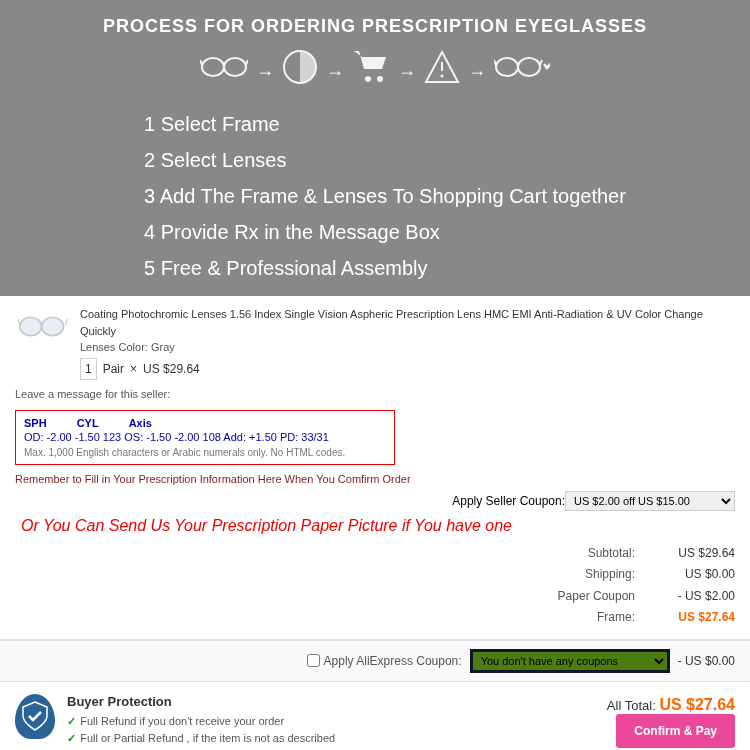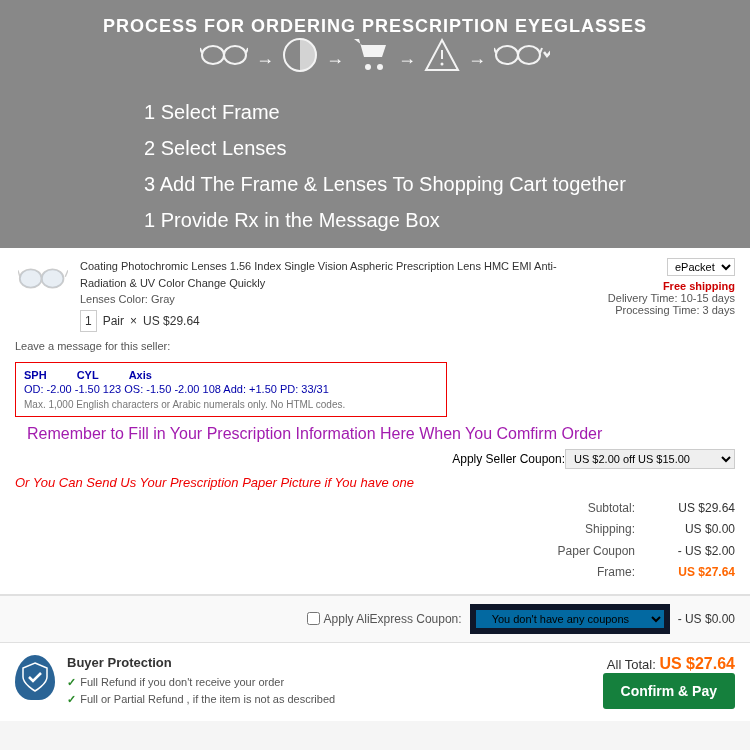--- a/index.html
+++ b/index.html
@@ -9,21 +9,21 @@
     .top-banner {
       background: #888;
       color: white;
       text-align: center;
       padding: 16px 10px 10px;
     }
     .top-banner h2 {
       font-size: 18px;
       font-weight: bold;
       letter-spacing: 1px;
-      margin-bottom: 0;
+      margin-bottom: 12px;
     }
     .steps-icons {
       display: flex;
       align-items: center;
       justify-content: center;
       gap: 8px;
       margin-bottom: 14px;
     }
     .step-icon {
       font-size: 28px;
@@ -116,63 +116,63 @@
       margin: 8px 0;
     }
     .message-label {
       font-size: 11px;
       color: #555;
       margin-bottom: 10px;
     }
     .prescription-box {
       border: 1px solid #e00;
       padding: 6px 8px;
-      width: 432px;
+      width: 380px;
       background: white;
     }
     .rx-header {
       display: flex;
       gap: 30px;
       font-size: 11px;
     }
     .rx-header span { color: #00a; font-weight: bold; }
     .rx-values {
       font-size: 11px;
       color: #00a;
       margin-top: 2px;
     }
     .rx-limit {
       font-size: 10px;
       color: #777;
       margin-top: 4px;
     }
 
     .reminder-text {
-      color: #a21caf;
-      font-size: 16px;
-      margin: 6px 12px 4px;
+      color: #7f1d1d;
+      font-size: 11px;
+      margin: 6px 0 4px;
     }
     .coupon-row {
       display: flex;
       align-items: center;
       justify-content: flex-end;
       margin: 6px 0;
       font-size: 12px;
     }
     .coupon-select {
       border: 1px solid #ccc;
       padding: 2px 4px;
       font-size: 11px;
       min-width: 170px;
     }
     .alt-text {
       color: #e00;
-      font-size: 13px;
+      font-size: 16px;
       font-style: italic;
-      margin: 4px 0 8px;
+      margin: 4px 6px 8px;
     }
 
     
     .totals-section {
       text-align: right;
       font-size: 12px;
       color: #555;
       line-height: 1.8;
       margin-top: 4px;
     }
@@ -197,25 +197,25 @@
       gap: 8px;
       font-size: 12px;
     }
     .bottom-coupon-bar .coupon-check {
       display: flex;
       align-items: center;
       gap: 4px;
       color: #555;
     }
     .bottom-coupon-bar .coupon-select2 {
-      border: 6px solid #0f172a;
-      padding: 2px 12px;
+      border: 3px solid #0f172a;
+      padding: 2px 4px;
       font-size: 11px;
       min-width: 200px;
-      background: #0369a1;
+      background: #4d7c0f;
     }
     .bottom-coupon-bar .discount { color: #333; font-size: 12px; }
 
     
     .footer-section {
       background: white;
       padding: 12px 15px;
       display: flex;
       align-items: flex-end;
       justify-content: space-between;
@@ -265,25 +265,25 @@
     .all-total {
       font-size: 13px;
       color: #333;
     }
     .all-total span.amount {
       color: #f60;
       font-weight: bold;
       font-size: 16px;
     }
     .confirm-btn {
-      background: #15803d;
+      background: #ec4899;
       color: white;
       border: none;
       padding: 10px 18px;
-      font-size: 14px;
+      font-size: 12px;
       font-weight: bold;
       cursor: pointer;
       border-radius: 3px;
     }
   </style>
 </head>
 <body>
 
 <div class="top-banner">
   <h2>PROCESS FOR ORDERING PRESCRIPTION EYEGLASSES</h2>
@@ -333,21 +333,22 @@
         <path d="M2 13 Q0 8 0 8" stroke="white" stroke-width="2"></path>
         <path d="M46 13 Q48 8 48 8" stroke="white" stroke-width="2"></path>
         <path d="M50 12 l3 4 l6 -7" stroke="white" stroke-width="2.5" fill="none"></path>
       </svg>
     </span>
   </div>
   <div class="steps-text">
     <p>1 Select Frame</p>
     <p>2 Select Lenses</p>
     <p>3 Add The Frame &amp; Lenses To Shopping Cart together</p>
-    <p>1 Provide Rx in the Message Box</p>
+    <p>4 Provide Rx in the Message Box</p>
+    <p>5 Free &amp; Professional Assembly</p>
   </div>
 </div>
 
 <div class="main-content">
 
   <div class="product-row">
     <div class="product-image">
       <svg width="55" height="38" viewBox="0 0 55 38" fill="none">
         <ellipse cx="14" cy="19" rx="12" ry="10" fill="none" stroke="#ccc" stroke-width="2"></ellipse>
         <ellipse cx="14" cy="19" rx="12" ry="10" fill="rgba(180,200,220,0.3)"></ellipse>
@@ -363,28 +364,20 @@
         <span>Lenses Color:</span>
         <span>Gray</span>
       </div>
       <div class="product-qty-price">
         <span class="qty-box">1</span>
         <span>Pair</span>
         <span>×</span>
         <span>US $29.64</span>
       </div>
     </div>
-    <div class="shipping-info">
-      <select class="epacket-select">
-        <option>ePacket</option>
-      </select>
-      <div class="free-ship">Free shipping</div>
-      <div>Delivery Time: 10-15 days</div>
-      <div>Processing Time: 3 days</div>
-    </div>
   </div>
 
   <div class="message-section">
     <div class="message-label">Leave a message for this seller:</div>
     <div class="prescription-box">
       <div class="rx-header">
         <span>SPH</span>
         <span>CYL</span>
         <span>Axis</span>
       </div>

